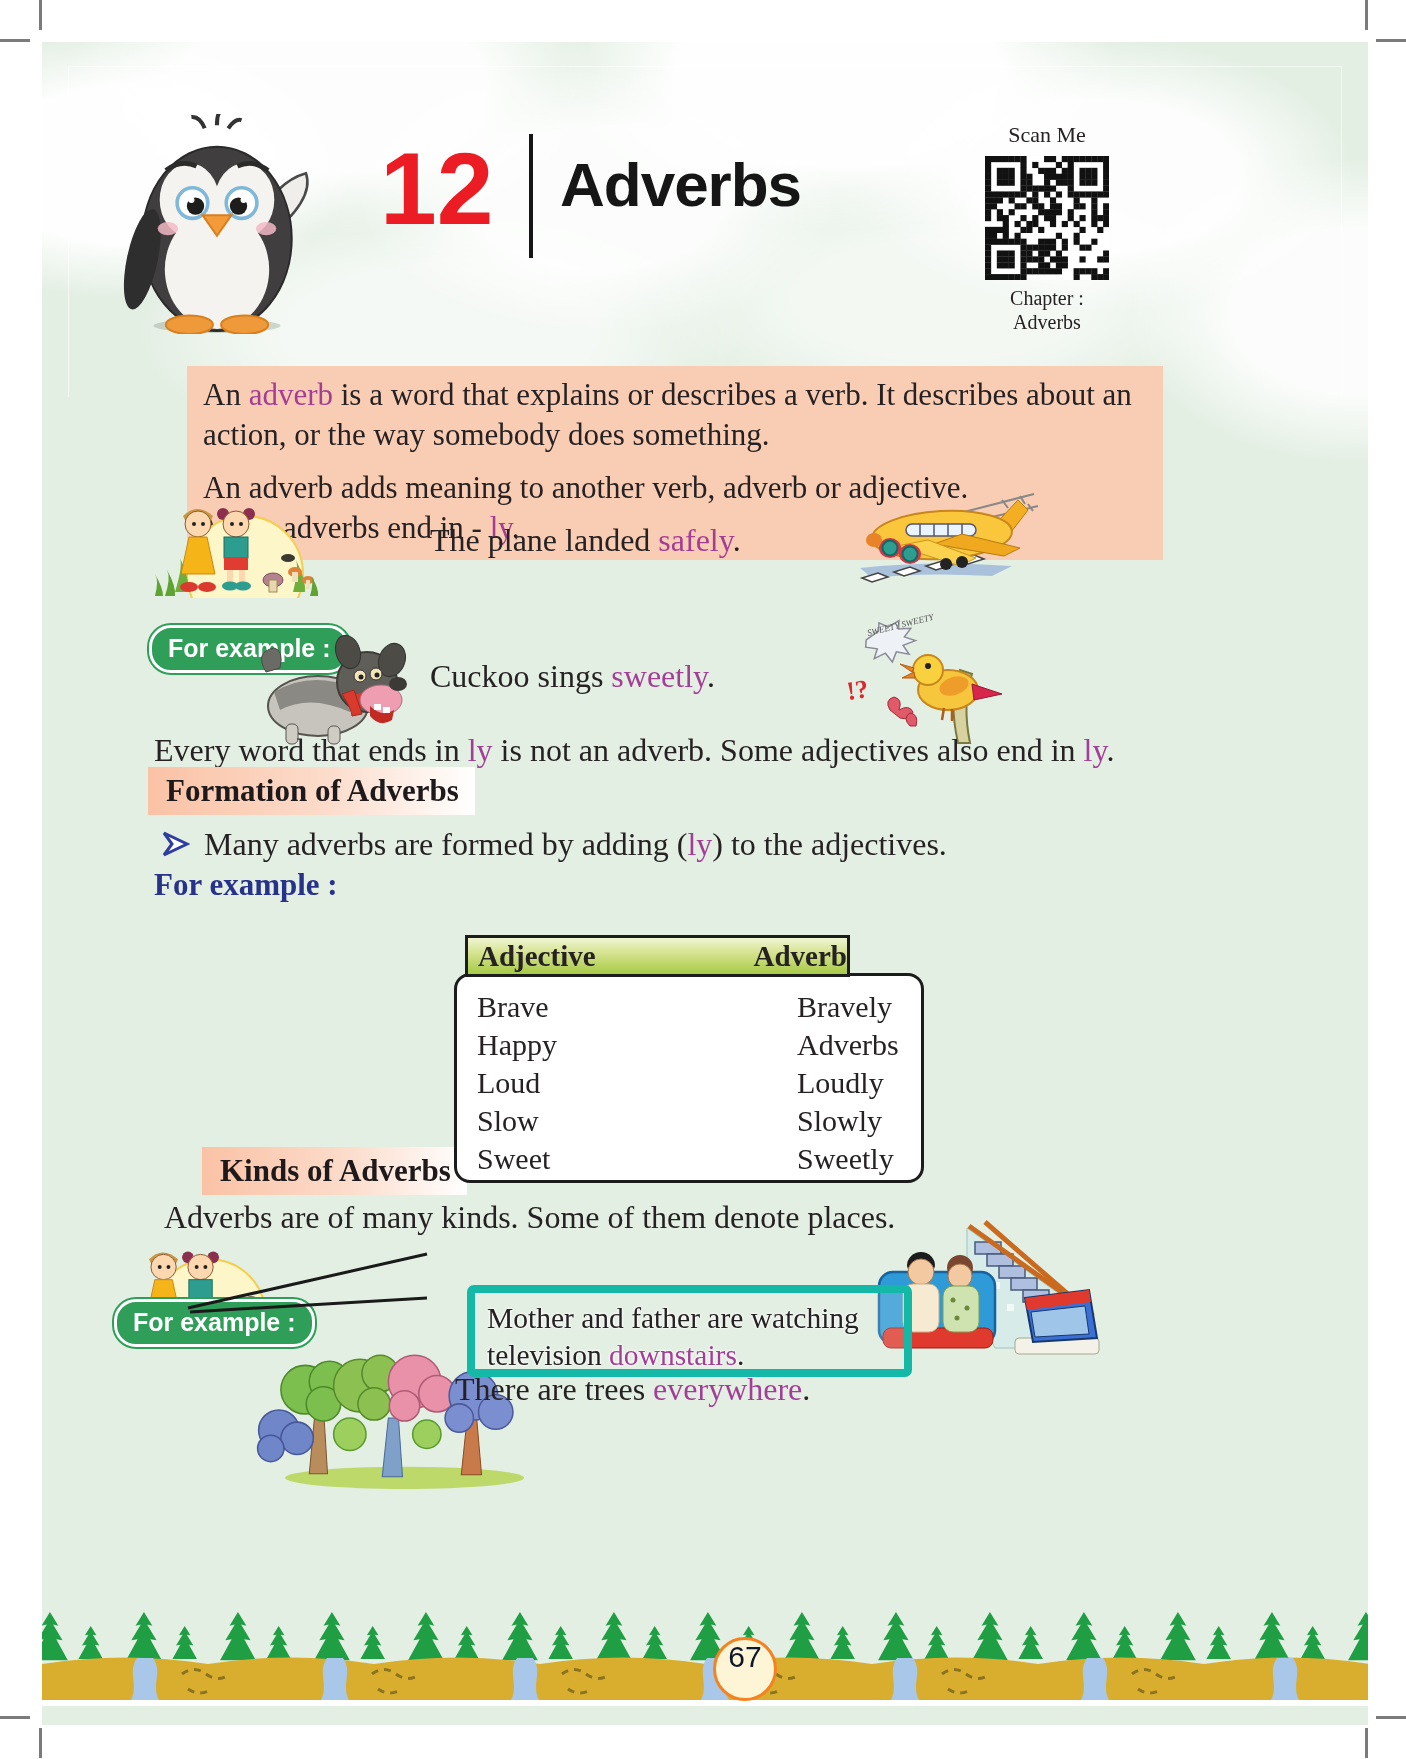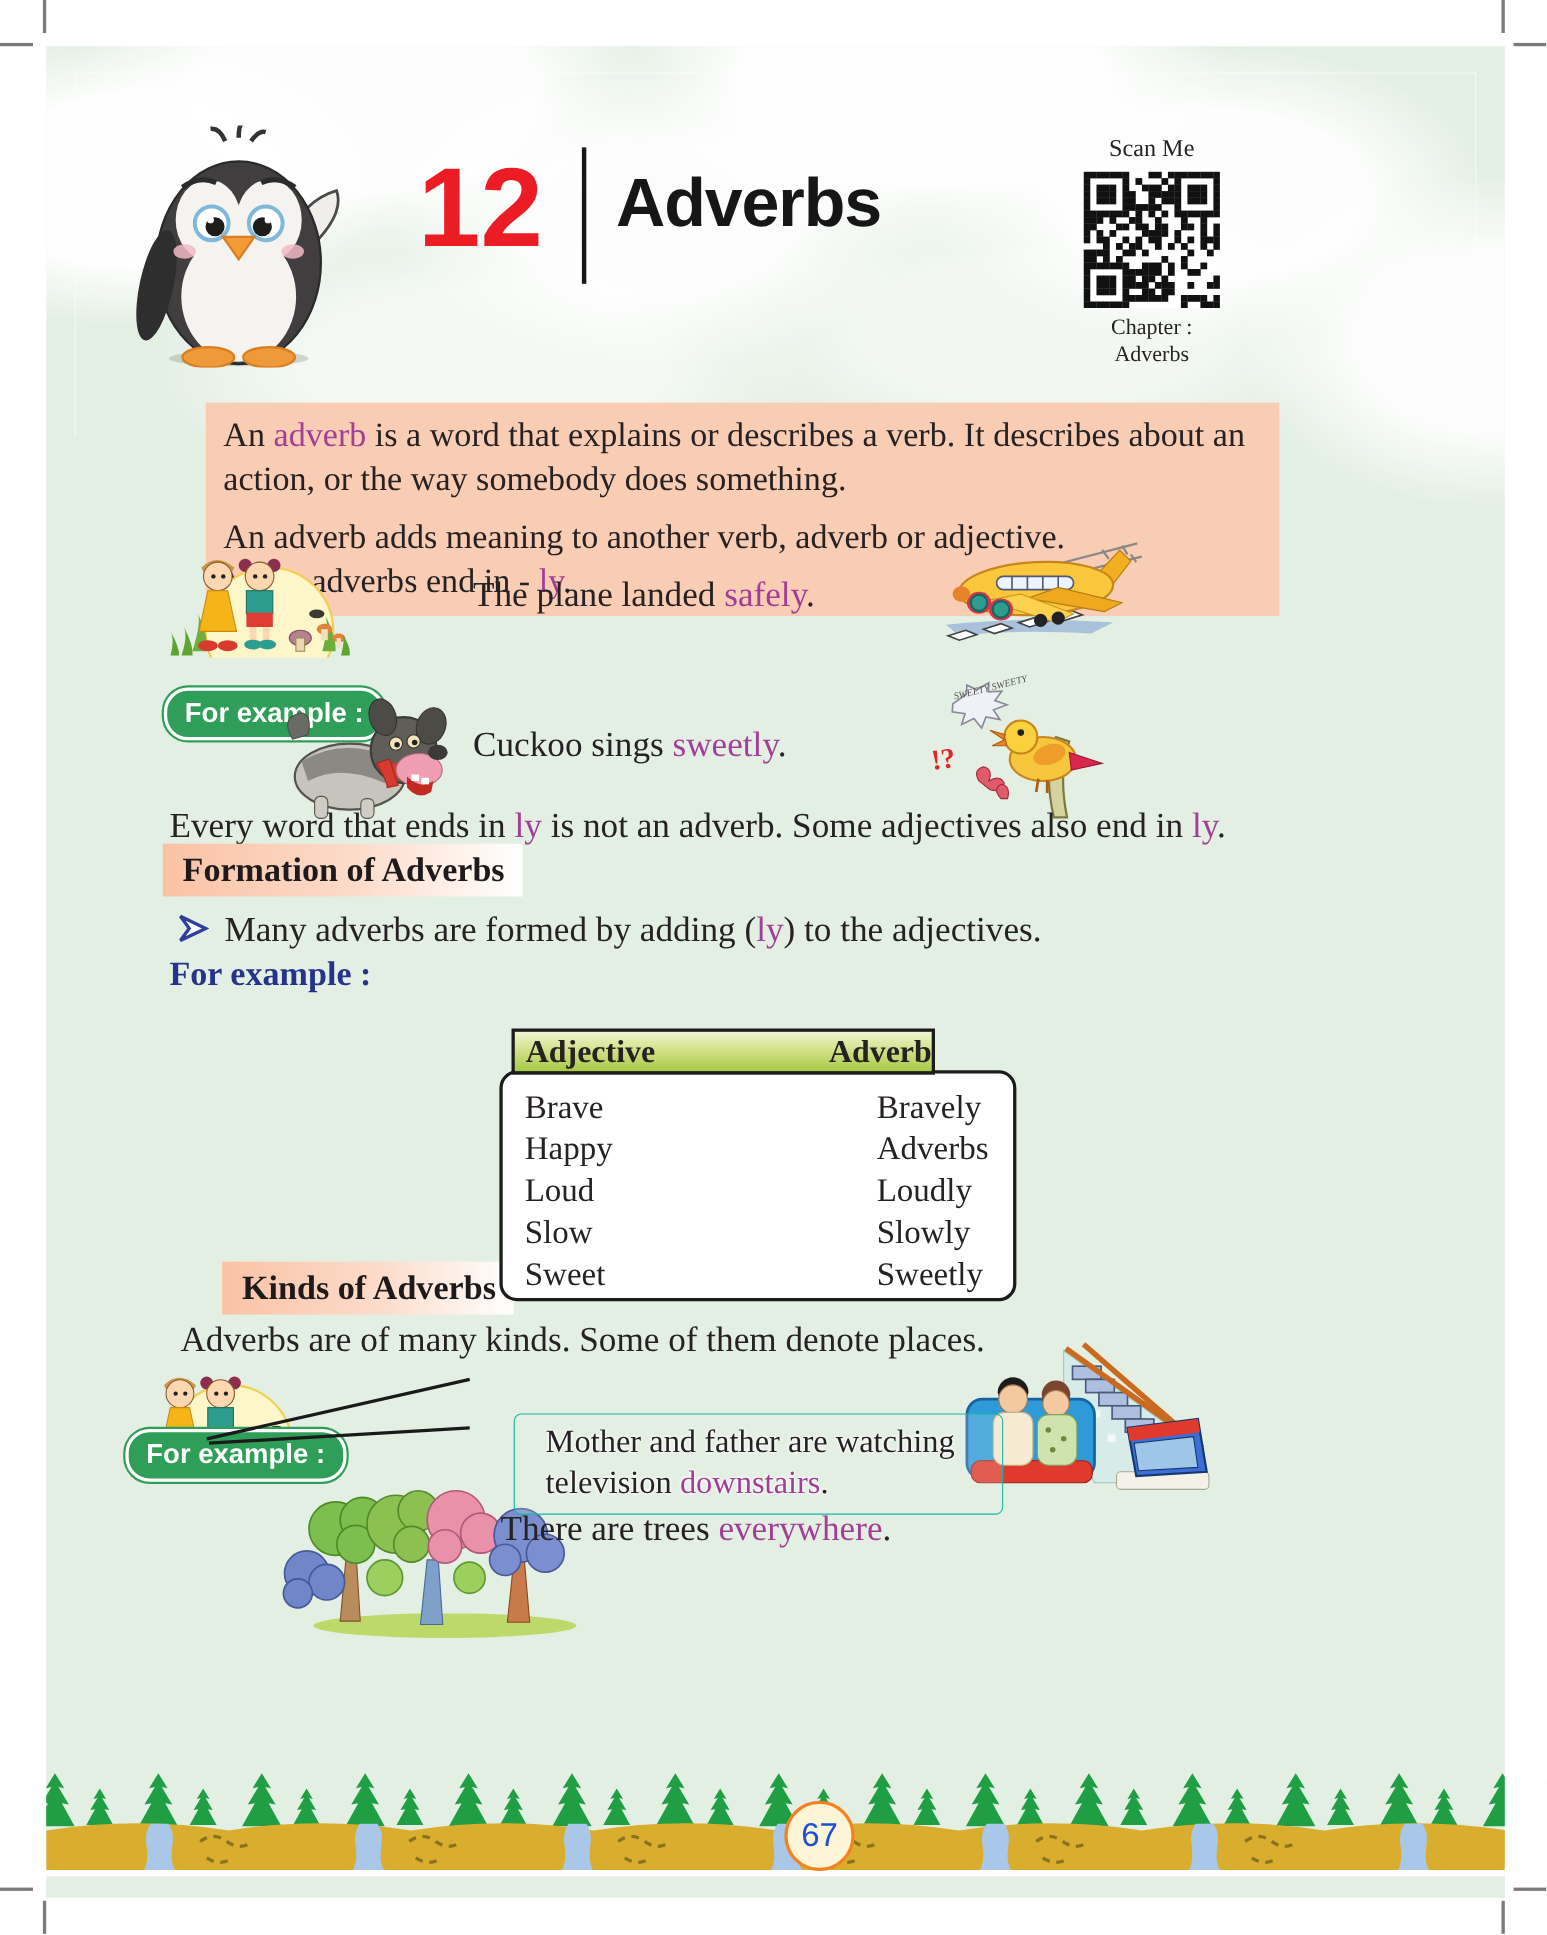--- a/index.html
+++ b/index.html
@@ -49,27 +49,27 @@
   
   .tbl-head{left:423px;top:893px;width:385px;height:42px;box-sizing:border-box;border:3px solid #1c1c1c;
             background:linear-gradient(180deg,#f0f5d2 0%,#d3e18a 45%,#a6ca46 100%);
             display:flex;align-items:center;font-weight:700;font-size:29px;z-index:3;}
   .tbl-head .c1{width:322px;padding-left:10px;box-sizing:content-box;}
   .tbl-body{left:412px;top:931px;width:470px;height:210px;box-sizing:border-box;background:#ffffff;
             border:3px solid #1c1c1c;border-radius:16px;z-index:2;padding-top:12px;}
   .t-row{display:flex;font-size:30px;line-height:38px;}
   .t-row .c1{width:320px;padding-left:20px;}
   
-  .speech-box{left:425px;top:1243px;width:445px;height:92px;box-sizing:border-box;border:1px solid #14b8a6;
-              border-radius:7px;padding:7px 28px;font-size:29.5px;line-height:1.26;background:rgba(228,239,228,.2);z-index:2;}
+  .speech-box{left:425px;top:1243px;width:445px;height:92px;box-sizing:border-box;border:8px solid #14b8a6;
+              border-radius:7px;padding:7px 12px;font-size:29.5px;line-height:1.26;background:rgba(228,239,228,.2);z-index:2;}
   .speech-box .outl{text-shadow:0 0 3px #ffffff,0 0 3px #ffffff;}
   
   .page-num{left:671px;top:1595px;width:64px;height:64px;border-radius:50%;background:#fdf5d6;border:3.5px solid #f58220;
-            box-sizing:border-box;display:flex;align-items:center;justify-content:center;
-            font-family:"Liberation Sans",sans-serif;font-size:30px;color:#1d4ed8;z-index:5;}
+            box-sizing:border-box;display:flex;align-items:flex-start;justify-content:center;
+            font-family:"Liberation Sans",sans-serif;font-size:30px;color:#0f172a;z-index:5;}
   .footer-band{left:0px;top:1546px;width:1326px;height:118px;z-index:4;}
   .green-strip{left:0;top:1664px;width:1326px;height:19px;background:#e4efe4;}
 </style>
 </head>
 <body>
 
 <div class="canvas">
 
   <div class="crop" style="left:39px;top:0;width:3px;height:30px;"></div>
   <div class="crop" style="left:0;top:39px;width:30px;height:3px;"></div>

